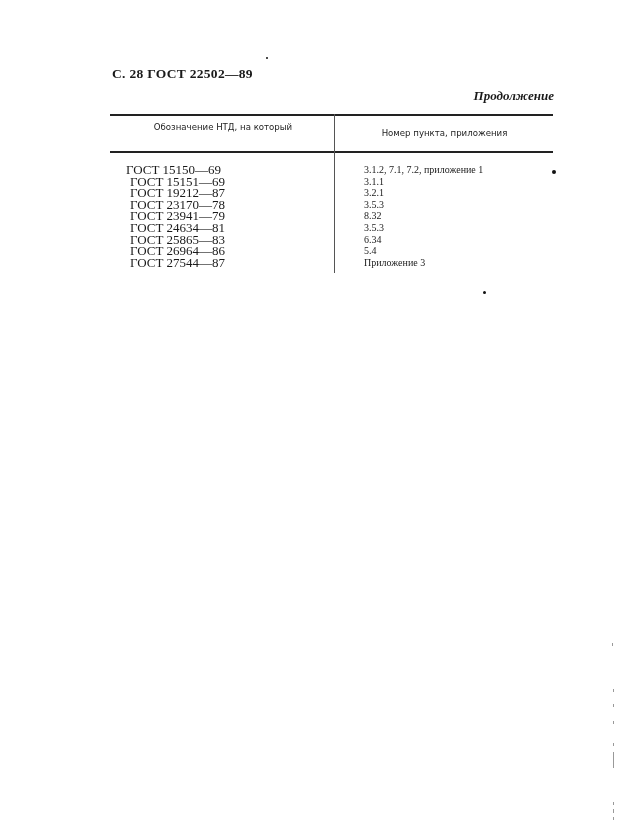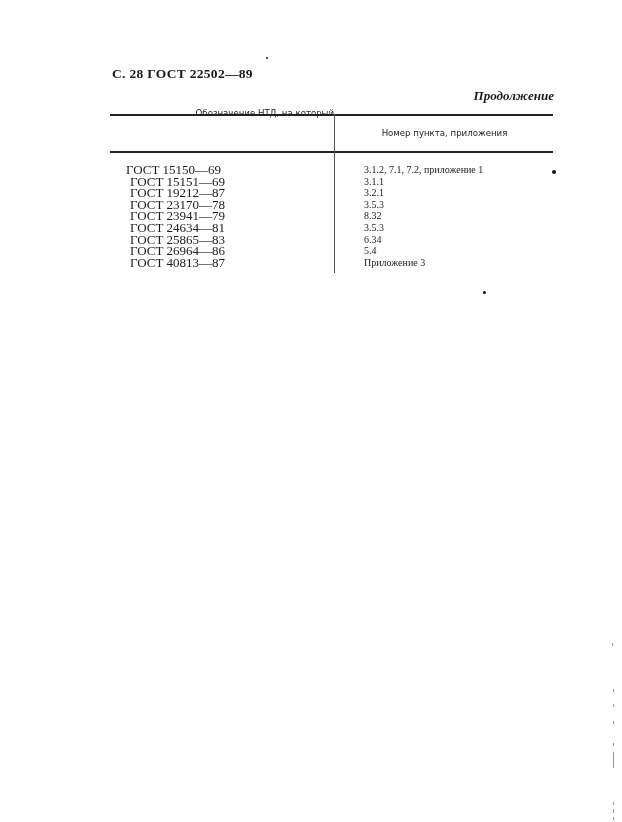--- a/index.html
+++ b/index.html
@@ -48,21 +48,21 @@
       background: #555;
     }
     .th {
       position: absolute;
       font-family: "DejaVu Sans", sans-serif;
       font-size: 8.6px;
       text-align: center;
       line-height: 10px;
       color: #222;
     }
-    .th.left { left: 112px; width: 222px; top: 108px; text-align: right; }
+    .th.left { left: 112px; width: 222px; top: 122px; }
     .th.right { left: 336px; width: 217px; top: 128px; }
     .th .line { display: block; }
     .col-left {
       position: absolute;
       left: 128px;
       top: 164px;
       font-size: 13px;
       line-height: 11.6px;
     }
     .col-right {
@@ -105,21 +105,21 @@
 
 <div class="col-left">
   <span class="row">ГОСТ 15150—69</span>
   <span class="row">ГОСТ 15151—69</span>
   <span class="row">ГОСТ 19212—87</span>
   <span class="row">ГОСТ 23170—78</span>
   <span class="row">ГОСТ 23941—79</span>
   <span class="row">ГОСТ 24634—81</span>
   <span class="row">ГОСТ 25865—83</span>
   <span class="row">ГОСТ 26964—86</span>
-  <span class="row">ГОСТ 40813—87</span>
+  <span class="row">ГОСТ 27544—87</span>
 </div>
 
 <div class="col-right">
   <span class="row">3.1.2, 7.1, 7.2, приложение 1</span>
   <span class="row">3.1.1</span>
   <span class="row">3.2.1</span>
   <span class="row">3.5.3</span>
   <span class="row">8.32</span>
   <span class="row">3.5.3</span>
   <span class="row">6.34</span>

